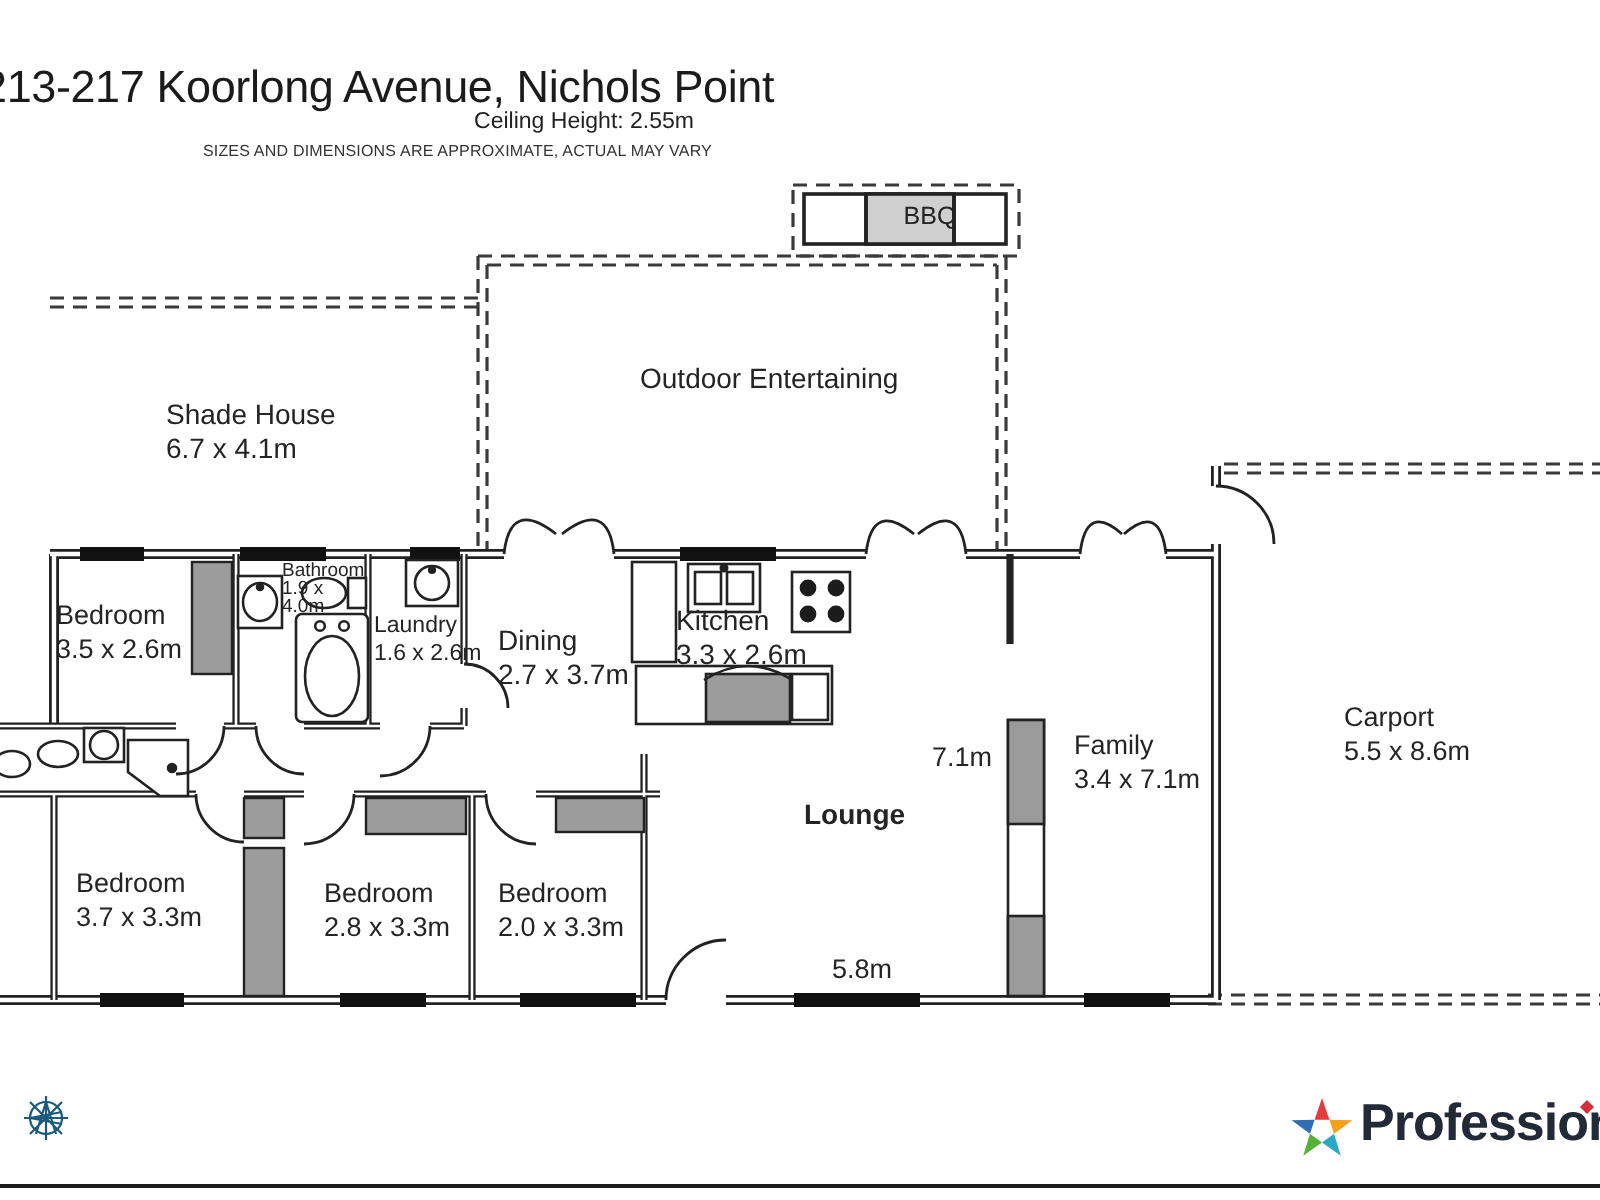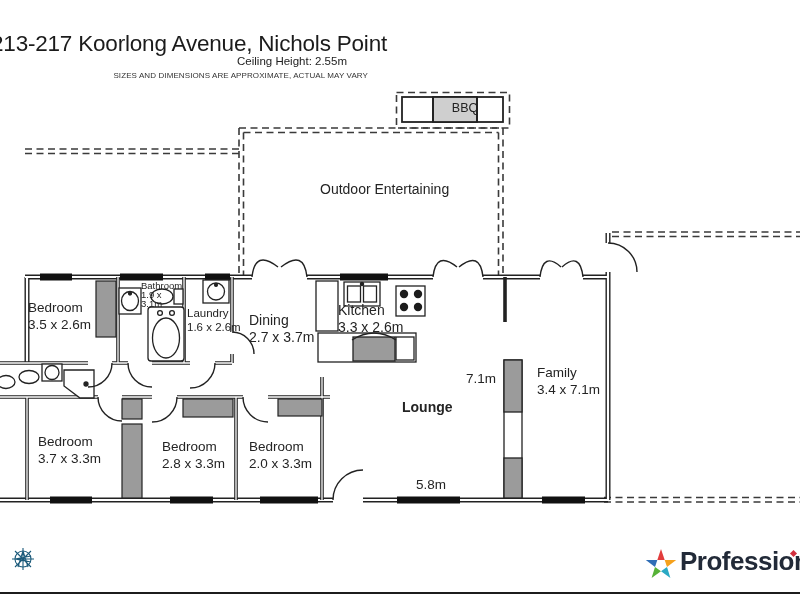--- a/index.html
+++ b/index.html
@@ -9,21 +9,21 @@
   }
   #plan-svg{position:absolute;left:0;top:0;}
   .lbl{position:absolute;color:#242424;white-space:nowrap;line-height:1.2;}
   .room{font-size:13.5px;line-height:16.5px;}
   .room .nm,.room .dm{display:block;}
   .big{font-size:14px;line-height:17px;}
   .tiny{font-size:9.5px;line-height:9.2px;}
   .small{font-size:11.5px;line-height:14px;}
   #title{left:-9px;top:30px;font-size:22.5px;color:#1b1b1b;letter-spacing:-0.2px;}
   #ceiling{left:141px;top:55px;width:206px;text-align:right;font-size:11.5px;color:#222;}
-  #disclaimer{left:100px;top:71px;width:256px;text-align:right;font-size:8px;color:#333;letter-spacing:0.1px;margin-left:12px;}
+  #disclaimer{left:100px;top:71px;width:256px;text-align:right;font-size:8px;color:#333;letter-spacing:0.1px;}
   #bbq-label{left:433px;top:101px;width:64px;text-align:center;font-size:12.5px;color:#222;}
   #bottom-rule{position:absolute;left:0;top:592px;width:800px;height:2px;background:#1c1c1c;}
   
   #amg{position:absolute;left:0;top:544px;height:42px;}
   
   #pro-text{position:absolute;left:680px;top:546px;font-size:26px;font-weight:bold;color:#222a38;letter-spacing:-0.5px;}
   #pro-dot{position:absolute;left:791px;top:551px;width:5px;height:5px;background:#d22f3e;transform:rotate(45deg);}
 </style>
 </head>
 <body>
@@ -177,34 +177,38 @@
       <path d="M333,500 A30,30 0 0 1 363,470"></path>
     </g>
   </svg>
 
   <div class="lbl" id="title">213-217 Koorlong Avenue, Nichols Point</div>
   <div class="lbl" id="ceiling">Ceiling Height: 2.55m</div>
   <div class="lbl" id="disclaimer">SIZES AND DIMENSIONS ARE APPROXIMATE, ACTUAL MAY VARY</div>
 
   <div class="lbl" id="bbq-label">BBQ</div>
 
+  <div class="lbl room big" style="left:83px;top:199px;">
+    <span class="nm">Shade House</span>
+    <span class="dm">6.7 x 4.1m</span>
+  </div>
 
   <div class="lbl room big" style="left:320px;top:181px;">
     <span class="nm">Outdoor Entertaining</span>
   </div>
 
   <div class="lbl room" style="left:28px;top:300px;">
     <span class="nm">Bedroom</span>
     <span class="dm">3.5 x 2.6m</span>
   </div>
 
   <div class="lbl tiny" style="left:141px;top:281px;">
     <span style="display:block">Bathroom</span>
     <span style="display:block">1.9 x</span>
-    <span style="display:block">3.1m</span>
+    <span style="display:block">4.0m</span>
   </div>
 
   <div class="lbl small" style="left:187px;top:306px;">
     <span style="display:block">Laundry</span>
     <span style="display:block">1.6 x 2.6m</span>
   </div>
 
   <div class="lbl room big" style="left:249px;top:312px;">
     <span class="nm">Dining</span>
     <span class="dm">2.7 x 3.7m</span>
@@ -217,20 +221,24 @@
 
   <div class="lbl room" style="left:466px;top:371px;">
     <span>7.1m</span>
   </div>
 
   <div class="lbl room" style="left:537px;top:365px;">
     <span class="nm">Family</span>
     <span class="dm">3.4 x 7.1m</span>
   </div>
 
+  <div class="lbl room" style="left:672px;top:351px;">
+    <span class="nm">Carport</span>
+    <span class="dm">5.5 x 8.6m</span>
+  </div>
 
   <div class="lbl room big" style="left:402px;top:399px;font-weight:bold;">
     <span>Lounge</span>
   </div>
   <div class="lbl room" style="left:416px;top:477px;">
     <span>5.8m</span>
   </div>
 
   <div class="lbl room" style="left:38px;top:434px;">
     <span class="nm">Bedroom</span>

